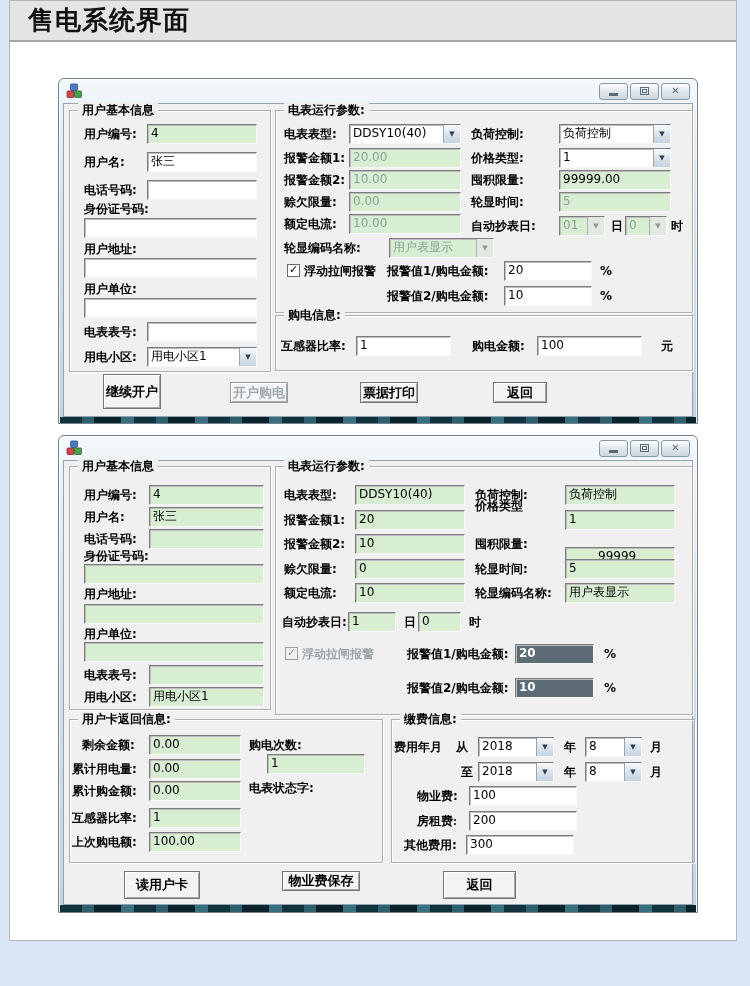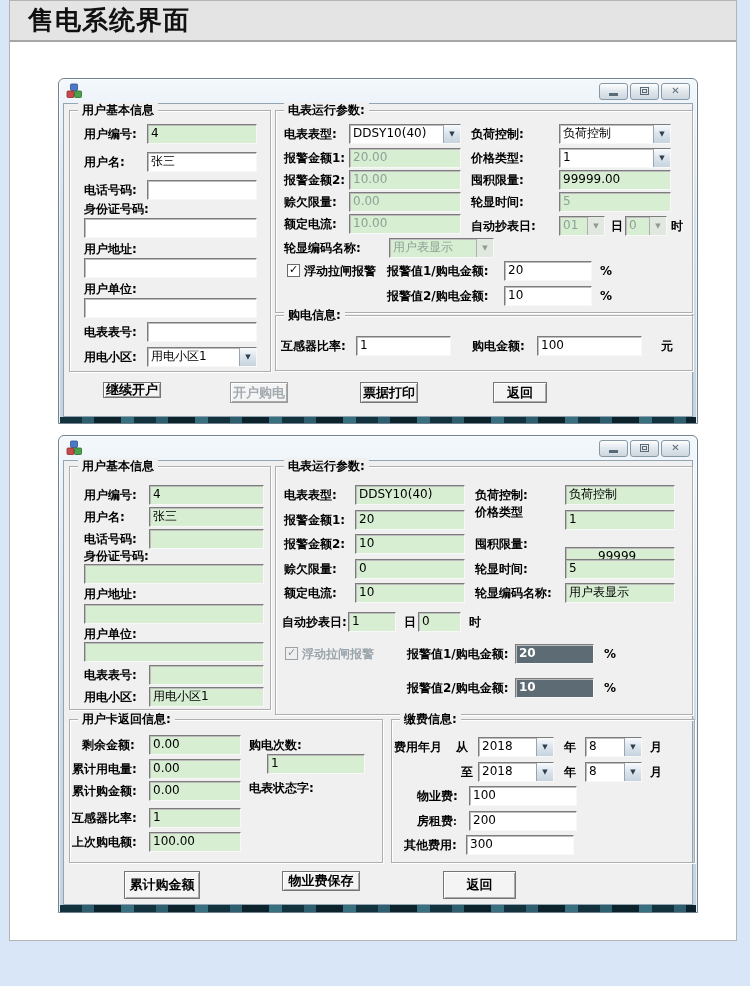--- a/index.html
+++ b/index.html
@@ -160,21 +160,21 @@
 
       <div class="grp" style="left:211px;top:211px;width:418px;height:56px;">
         <span class="grp-title">购电信息:</span>
         <span class="lbl" style="left:5px;top:20px;">互感器比率:</span>
         <div class="fld" style="left:80px;top:20px;width:95px;">1</div>
         <span class="lbl" style="left:196px;top:20px;">购电金额:</span>
         <div class="fld" style="left:261px;top:20px;width:105px;">100</div>
         <span class="lbl" style="left:385px;top:20px;">元</span>
       </div>
 
-      <div class="btn" style="left:39px;top:278px;width:58px;height:16px;">继续开户</div>
+      <div class="btn" style="left:39px;top:270px;width:58px;height:35px;">继续开户</div>
       <div class="btn disabled" style="left:166px;top:278px;width:58px;height:21px;">开户购电</div>
       <div class="btn" style="left:296px;top:278px;width:58px;height:21px;">票据打印</div>
       <div class="btn" style="left:429px;top:278px;width:54px;height:21px;">返回</div>
     </div>
     <div class="bottom-edge"></div>
   </div>
 
   <div class="dlg" id="dlg2">
     <div class="titlebar">
       <span style="width:16px;height:16px;display:inline-block;">
@@ -220,21 +220,21 @@
       </div>
 
       <div class="grp" style="left:211px;top:5px;width:418px;height:249px;">
         <span class="grp-title">电表运行参数:</span>
         <span class="lbl" style="left:8px;top:18px;">电表表型:</span>
         <div class="fld green" style="left:79px;top:18px;width:110px;">DDSY10(40)</div>
         <span class="lbl" style="left:199px;top:18px;">负荷控制:</span>
         <div class="fld green" style="left:289px;top:18px;width:110px;">负荷控制</div>
         <span class="lbl" style="left:8px;top:43px;">报警金额1:</span>
         <div class="fld green" style="left:79px;top:43px;width:110px;">20</div>
-        <span class="lbl" style="left:199px;top:35px;">价格类型</span>
+        <span class="lbl" style="left:199px;top:29px;">价格类型</span>
         <div class="fld green" style="left:289px;top:43px;width:110px;">1</div>
         <span class="lbl" style="left:8px;top:67px;">报警金额2:</span>
         <div class="fld green" style="left:79px;top:67px;width:110px;">10</div>
         <span class="lbl" style="left:199px;top:67px;">囤积限量:</span>
         <div class="fld green" style="left:289px;top:80px;width:110px;padding-left:32px;">99999</div>
         <span class="lbl" style="left:8px;top:92px;">赊欠限量:</span>
         <div class="fld green" style="left:79px;top:92px;width:110px;">0</div>
         <span class="lbl" style="left:199px;top:92px;">轮显时间:</span>
         <div class="fld green" style="left:289px;top:92px;width:110px;">5</div>
         <span class="lbl" style="left:8px;top:116px;">额定电流:</span>
@@ -299,19 +299,19 @@
         </div>
         <span class="lbl" style="left:258px;top:42px;">月</span>
         <span class="lbl" style="left:25px;top:66px;">物业费:</span>
         <div class="fld" style="left:77px;top:66px;width:108px;">100</div>
         <span class="lbl" style="left:25px;top:91px;font-family:Liberation Serif, serif;">房租费:</span>
         <div class="fld" style="left:77px;top:91px;width:108px;">200</div>
         <span class="lbl" style="left:12px;top:115px;">其他费用:</span>
         <div class="fld" style="left:74px;top:115px;width:108px;">300</div>
       </div>
 
-      <div class="btn" style="left:60px;top:410px;width:76px;height:28px;">累计购金额</div>
+      <div class="btn" style="left:60px;top:410px;width:76px;height:28px;">读用户卡</div>
       <div class="btn" style="left:218px;top:410px;width:78px;height:20px;">物业费保存</div>
       <div class="btn" style="left:379px;top:410px;width:73px;height:28px;">返回</div>
     </div>
     <div class="bottom-edge"></div>
   </div>
 </div>
 
 </body></html>

